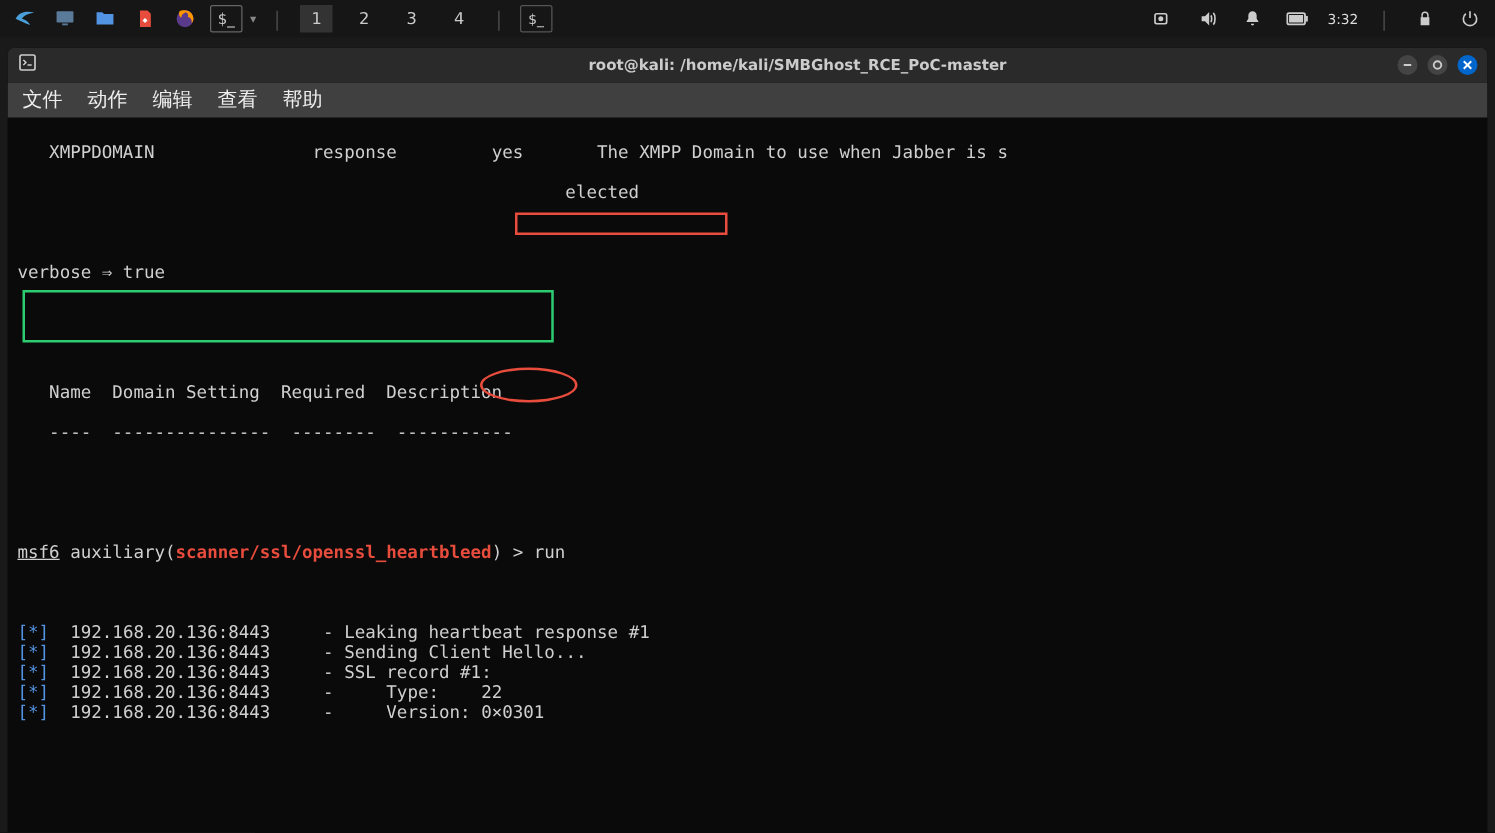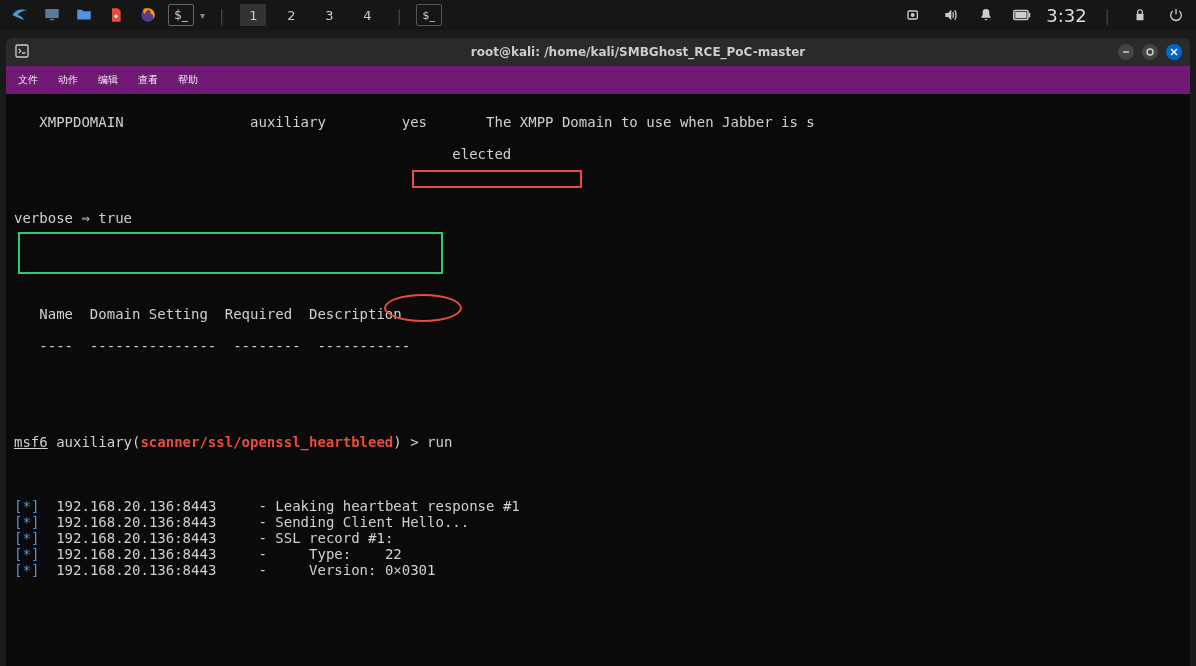--- a/index.html
+++ b/index.html
@@ -101,21 +101,21 @@
       margin-left: auto;
       display: flex;
       align-items: center;
       gap: 12px;
     }
     .panel-right .panel-icon {
       font-size: 15px;
     }
     .clock {
       color: #ddd;
-      font-size: 18px;
+      font-size: 11px;
     }
     
     .window {
       position: absolute;
       top: 38px;
       left: 6px;
       right: 6px;
       bottom: 0;
       background: #0a0a0a;
       border-radius: 6px 6px 0 0;
@@ -156,26 +156,26 @@
       align-items: center;
       justify-content: center;
       font-size: 10px;
     }
     .tbar-min { background: #444; color: #ccc; }
     .tbar-max { background: #444; color: #ccc; }
     .tbar-close { background: #0066cc; color: #fff; }
     
     .menubar {
       height: 28px;
-      background: #701a75;
+      background: #404040;
       display: flex;
       align-items: center;
       padding: 0 12px;
       gap: 20px;
-      font-size: 10px;
+      font-size: 16px;
       color: #eee;
     }
     .menu-item {
       cursor: pointer;
     }
     
     .terminal {
       font-family: "DejaVu Sans Mono", monospace;
       font-size: 14px;
       line-height: 16px;
@@ -326,21 +326,21 @@
   </div>
   <div class="menubar">
     <span class="menu-item">文件</span>
     <span class="menu-item">动作</span>
     <span class="menu-item">编辑</span>
     <span class="menu-item">查看</span>
     <span class="menu-item">帮助</span>
   </div>
 
   <div class="terminal">
-<div class="term-line">   <span>XMPPDOMAIN</span>               <span>auxiliary</span>         <span>yes</span>       <span>The XMPP Domain to use when Jabber is s</span></div>
+<div class="term-line">   <span>XMPPDOMAIN</span>               <span>response</span>         <span>yes</span>       <span>The XMPP Domain to use when Jabber is s</span></div>
 <div class="term-line">                                                    <span>elected</span></div>
 <div class="term-line"> </div>
 <div class="term-line">verbose ⇒ true</div>
 <div class="term-line"> </div>
 <div class="term-line"> </div>
 <div class="term-line">   Name  Domain Setting  Required  Description</div>
 <div class="term-line">   ----  ---------------  --------  -----------</div>
 <div class="term-line"> </div>
 <div class="term-line"> </div>
 <div class="term-line"><span class="msf6">msf6</span><span class="aux"> auxiliary(</span><span class="scanner">scanner/ssl/openssl_heartbleed</span><span class="paren">) </span><span class="prompt-gt">&gt; </span><span class="cmd">run</span></div>

